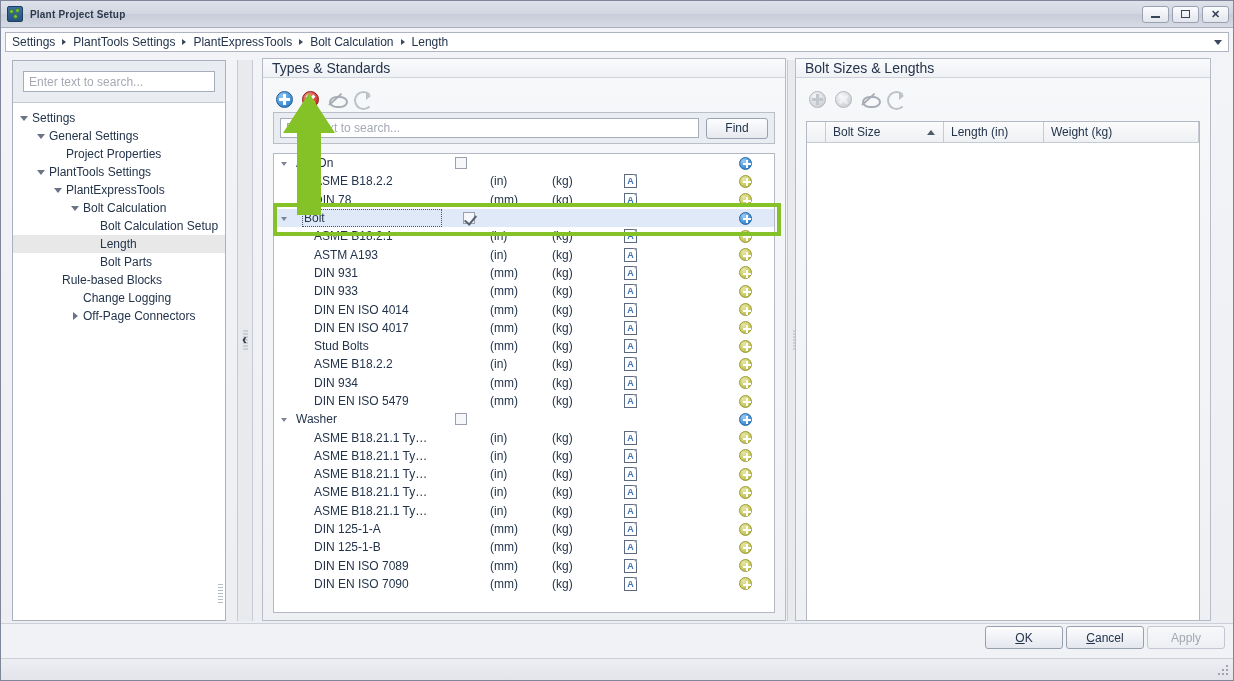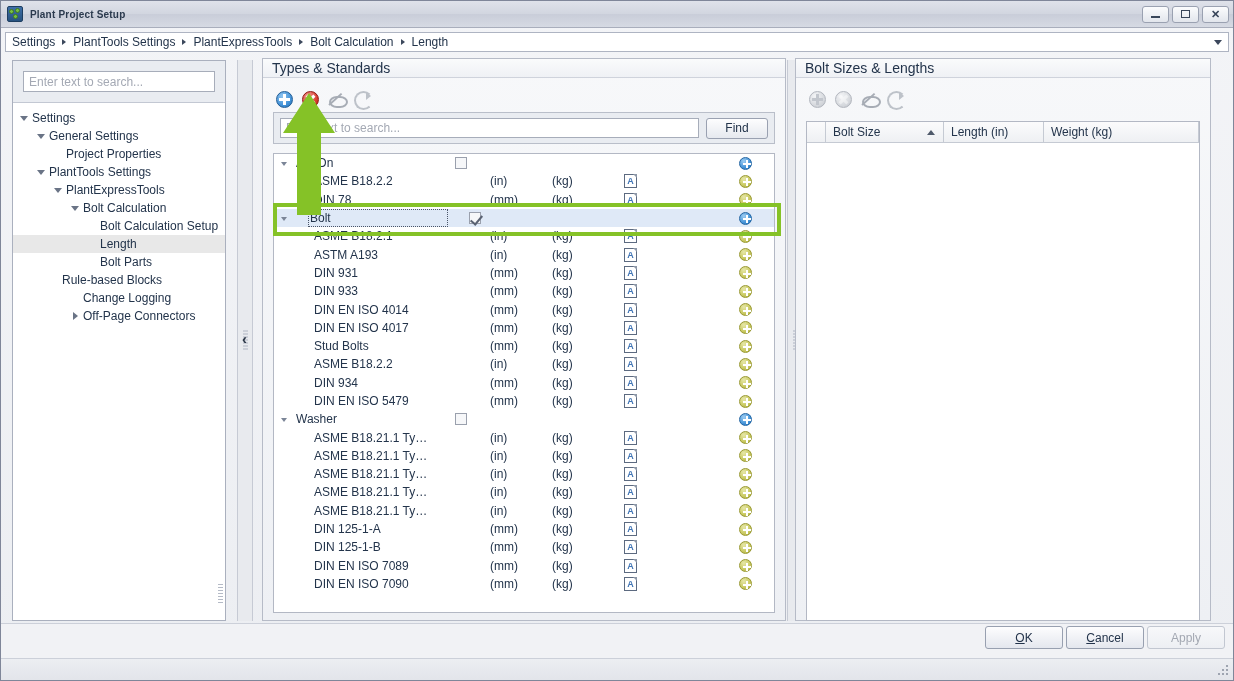--- a/index.html
+++ b/index.html
@@ -477,21 +477,21 @@
             </span>
             <span class="c-add">
               <span class="mini-circ mini-olive">
                 <span class="mh"></span>
                 <span class="mv"></span>
               </span>
             </span>
           </div>
           <div class="row group sel">
             <span class="c-tw down"></span>
-            <span class="c-name focusbox" style="margin-left: 14px; width: 136px;">Bolt</span>
+            <span class="c-name focusbox" style="margin-left: 8px; width: 136px;">Bolt</span>
             <span class="c-chk">
               <span class="chkbox on"></span>
             </span>
             <span class="c-unit"></span>
             <span class="c-wt"></span>
             <span class="c-doc"></span>
             <span class="c-add">
               <span class="mini-circ mini-blue">
                 <span class="mh"></span>
                 <span class="mv"></span>

